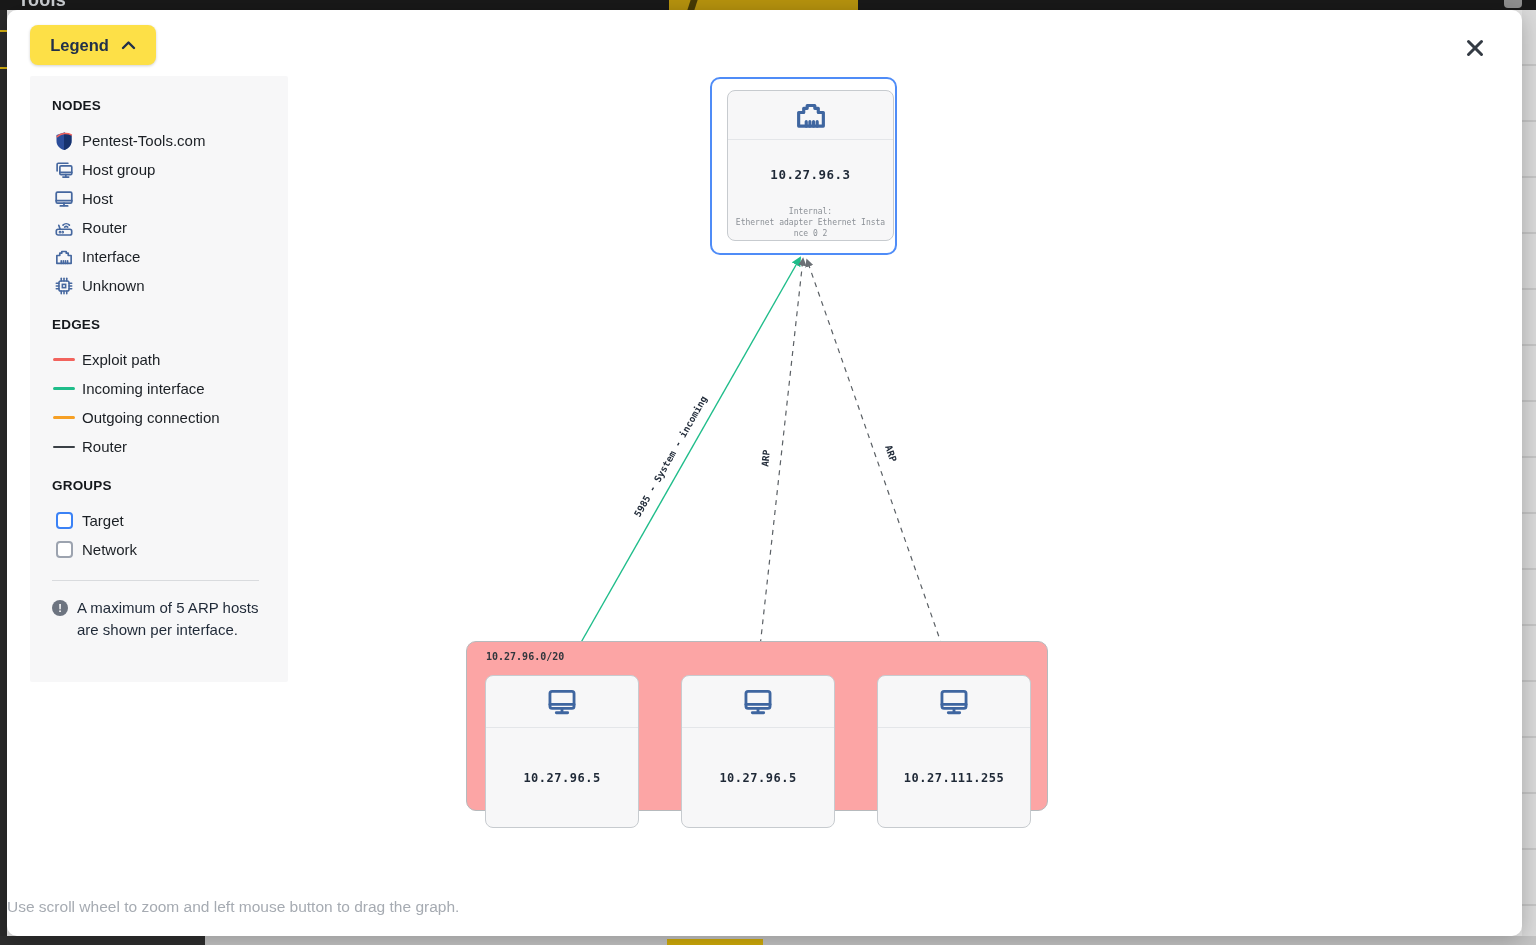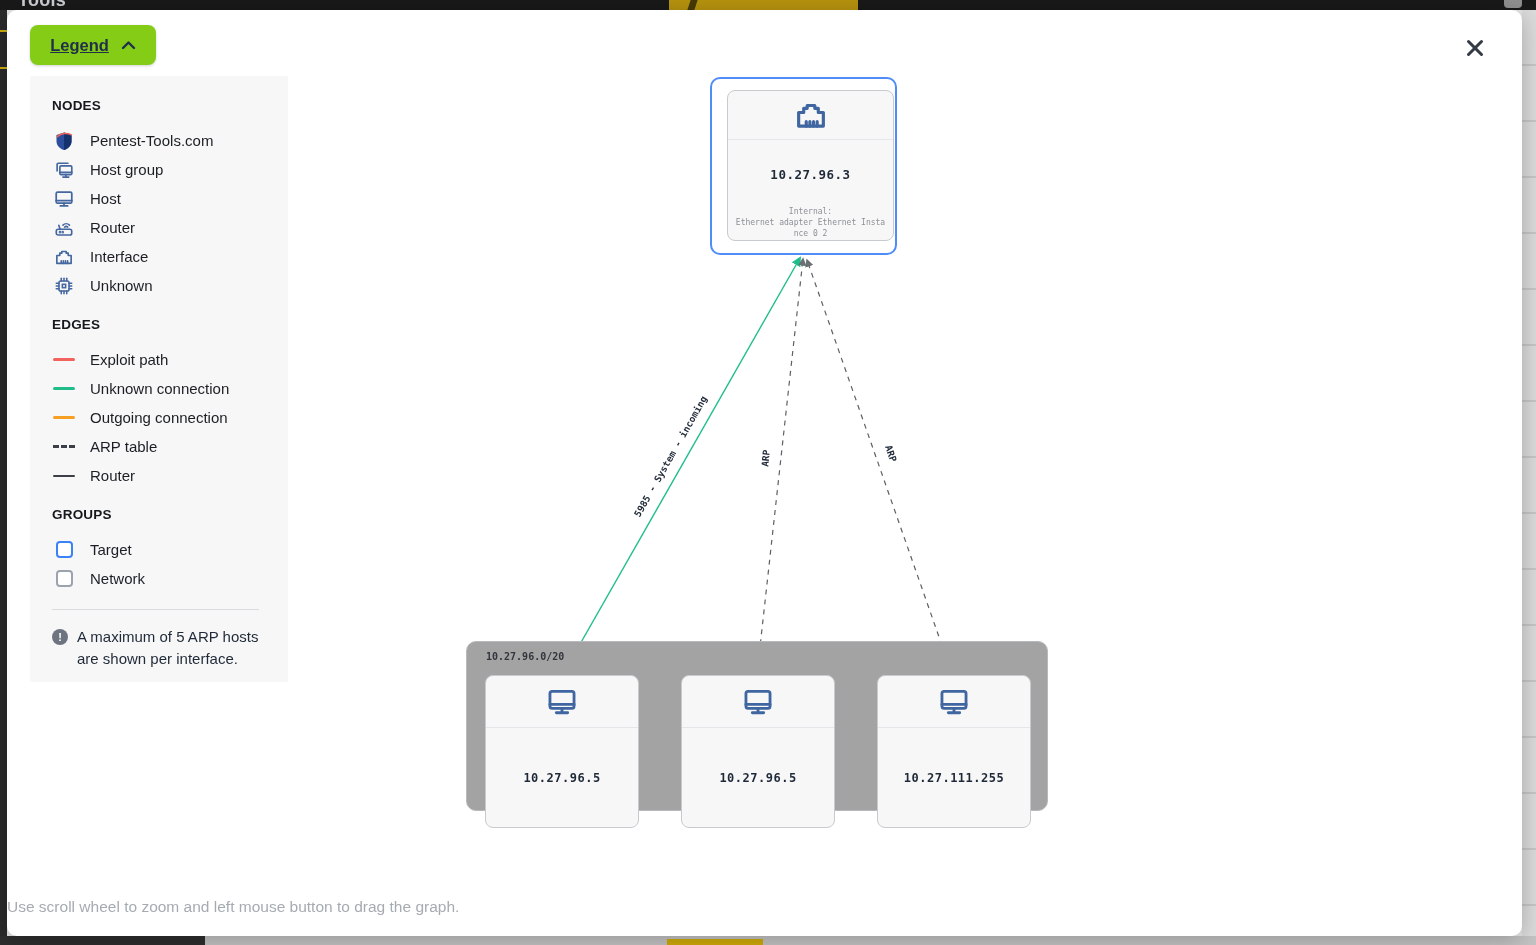--- a/index.html
+++ b/index.html
@@ -29,35 +29,35 @@
     background:#c4c4c4; z-index:1; }
   .bg-bottom-btn { position:absolute; left:667px; bottom:0; width:96px; height:6px;
     background:#d1ac0a; z-index:2; }
 
   
   .modal { position:absolute; left:7px; top:10px; width:1515px; height:926px;
     background:#ffffff; border-radius:10px; z-index:3;
     box-shadow:0 4px 24px rgba(0,0,0,.25); }
 
   .legend-btn { position:absolute; left:23px; top:15px; width:126px; height:40px;
-    background:#84cc16; border:none; border-radius:8px; cursor:pointer;
+    background:#fde047; border:none; border-radius:8px; cursor:pointer;
     display:flex; align-items:center; justify-content:center; gap:12px;
     font-family:"Liberation Sans", sans-serif; font-size:16.5px; font-weight:700;
-    color:#21304a; box-shadow:0 1px 3px rgba(0,0,0,.18);text-decoration:underline; }
+    color:#21304a; box-shadow:0 1px 3px rgba(0,0,0,.18); }
 
   .close-btn { position:absolute; left:1452px; top:22px; width:32px; height:32px;
     border:none; background:transparent; cursor:pointer;
     display:flex; align-items:center; justify-content:center; }
 
   .legend-panel { position:absolute; left:23px; top:66px; width:258px; height:606px;
     background:#f7f7f8; padding:22px 20px 0 22px; border-radius:2px; }
   .lg-title { font-size:13.5px; font-weight:700; color:#15181c; letter-spacing:.2px;
     margin-bottom:13px; }
   .lg-title.mt { margin-top:17px; }
-  .lg-item { display:flex; align-items:center; height:29px; gap:14px; }
+  .lg-item { display:flex; align-items:center; height:29px; gap:6px; }
   .lg-ic { width:24px; display:flex; align-items:center; justify-content:center; flex:none; }
   .lg-label { font-size:15px; color:#1b1f24; }
   .sw { width:22px; flex:none; }
   .sw-red    { border-top:3px solid #f2635d; border-radius:2px; }
   .sw-green  { border-top:3px solid #1fbd8a; border-radius:2px; }
   .sw-orange { border-top:3px solid #f6a025; border-radius:2px; }
   .sw-dash   { border-top:3px dashed #3a4046; }
   .sw-dark   { border-top:2px solid #3a4046; border-radius:2px; }
   .lg-box { width:17px; height:17px; border-radius:4px; background:#fff; flex:none; }
   .box-blue { border:2px solid #3b82f6; }
@@ -81,21 +81,21 @@
     border-radius:8px; overflow:hidden; }
   .iface-card { left:15px; top:11px; width:167px; height:151px; }
   .card-icon-sec { height:49px; display:flex; align-items:center; justify-content:center;
     border-bottom:1px solid #e4e6e9; }
   .iface-ip { margin-top:27px; text-align:center; font-family:"DejaVu Sans Mono", monospace;
     font-size:12.5px; font-weight:700; color:#1f2937; letter-spacing:.5px; }
   .iface-details { margin-top:24px; text-align:center; font-family:"DejaVu Sans Mono", monospace;
     font-size:8px; color:#8b9096; line-height:11px; }
 
   .network-group { position:absolute; left:459px; top:631px; width:582px; height:170px;
-    border:1.5px solid #b6babd; border-radius:10px; background:#a3a3a3; cursor:grab; }
+    border:1.5px solid #b6babd; border-radius:10px; background:#fca5a5; cursor:grab; }
   .net-label { position:absolute; left:19px; top:9px; font-family:"DejaVu Sans Mono", monospace;
     font-size:10px; font-weight:600; color:#32373d; }
   .host-card { top:33px; width:154px; height:153px; display:flex; flex-direction:column; }
   .host-card .card-icon-sec { height:52px; flex:none; }
   .host-body { flex:1; display:flex; align-items:center; justify-content:center; }
   .host-ip { font-family:"DejaVu Sans Mono", monospace; font-size:12px; font-weight:600;
     color:#1f2937; letter-spacing:.5px; }
 
   .hint { position:absolute; left:0; right:0; top:888px; text-align:left;
     font-size:15.5px; color:#a6abb2; }
@@ -230,33 +230,27 @@
       <div class="lg-item">
         <span class="lg-ic">
             <span class="sw sw-red"></span>
           </span>
         <span class="lg-label">Exploit path</span>
       </div>
       <div class="lg-item">
         <span class="lg-ic">
             <span class="sw sw-green"></span>
           </span>
-        <span class="lg-label">Unknown connection</span>
+        <span class="lg-label">Incoming interface</span>
       </div>
       <div class="lg-item">
         <span class="lg-ic">
             <span class="sw sw-orange"></span>
           </span>
         <span class="lg-label">Outgoing connection</span>
-      </div>
-      <div class="lg-item">
-        <span class="lg-ic">
-            <span class="sw sw-dash"></span>
-          </span>
-        <span class="lg-label">ARP table</span>
       </div>
       <div class="lg-item">
         <span class="lg-ic">
             <span class="sw sw-dark"></span>
           </span>
         <span class="lg-label">Router</span>
       </div>
 
       <div class="lg-title mt">GROUPS</div>
 

